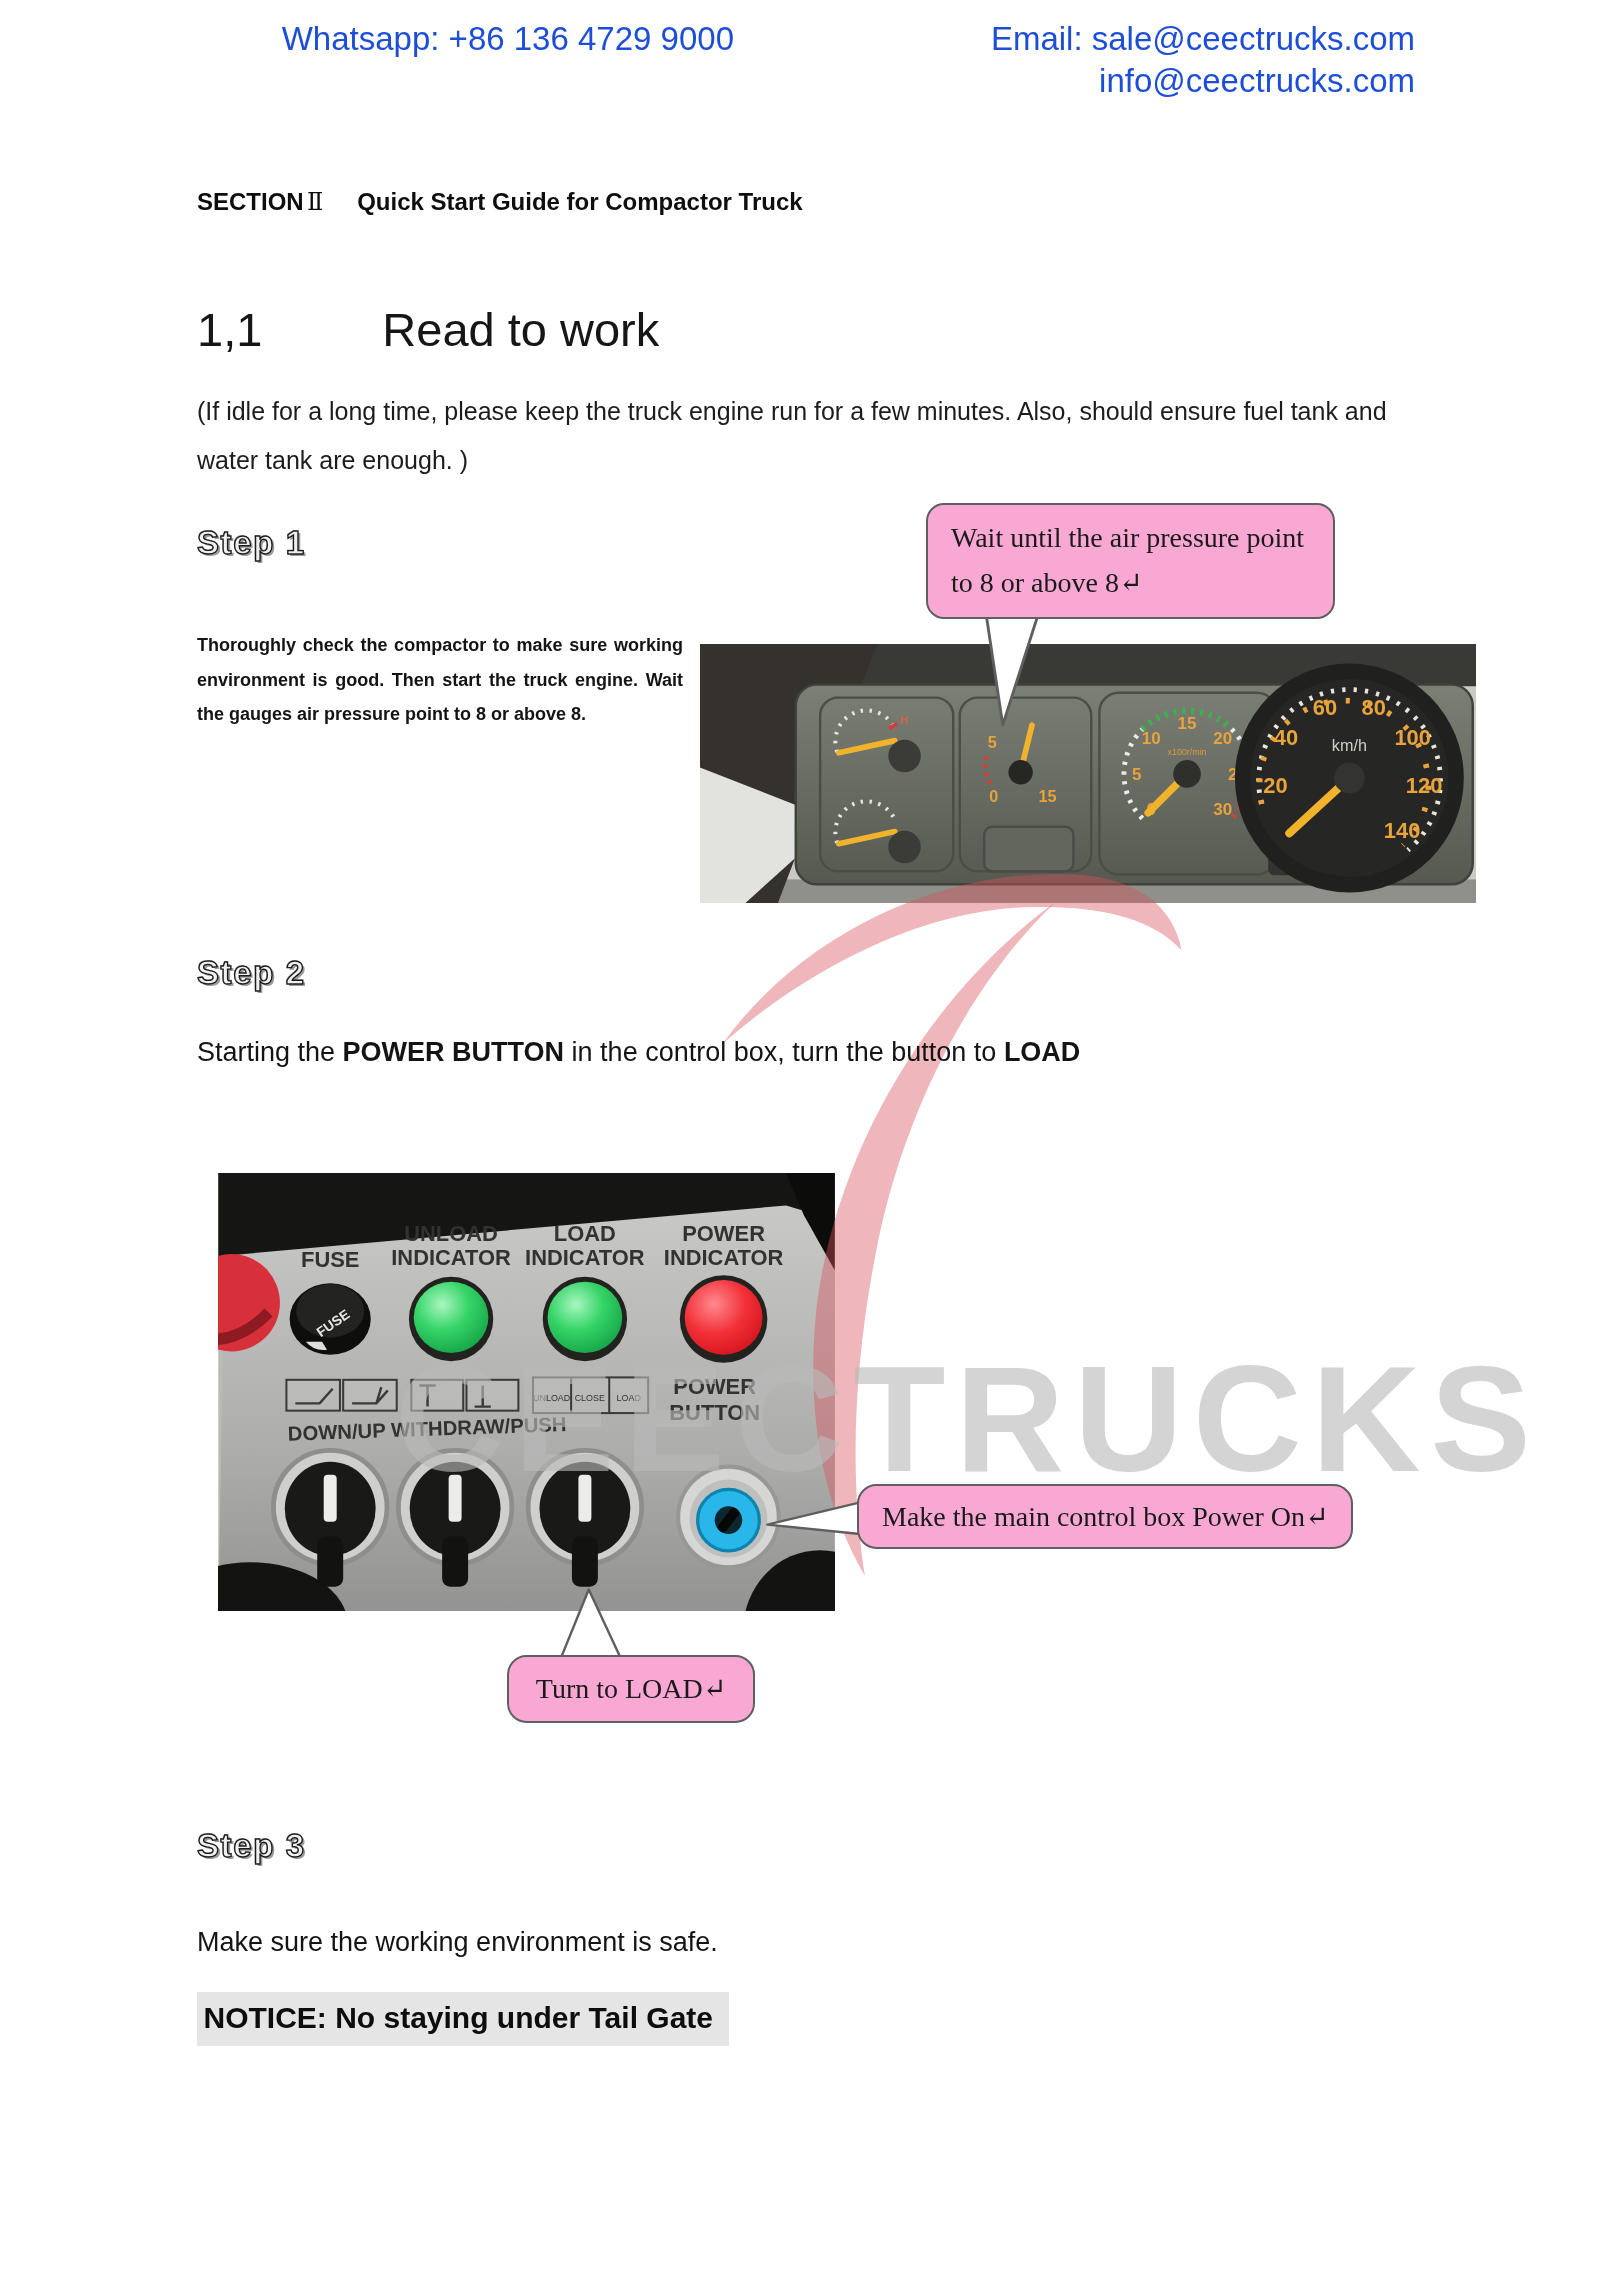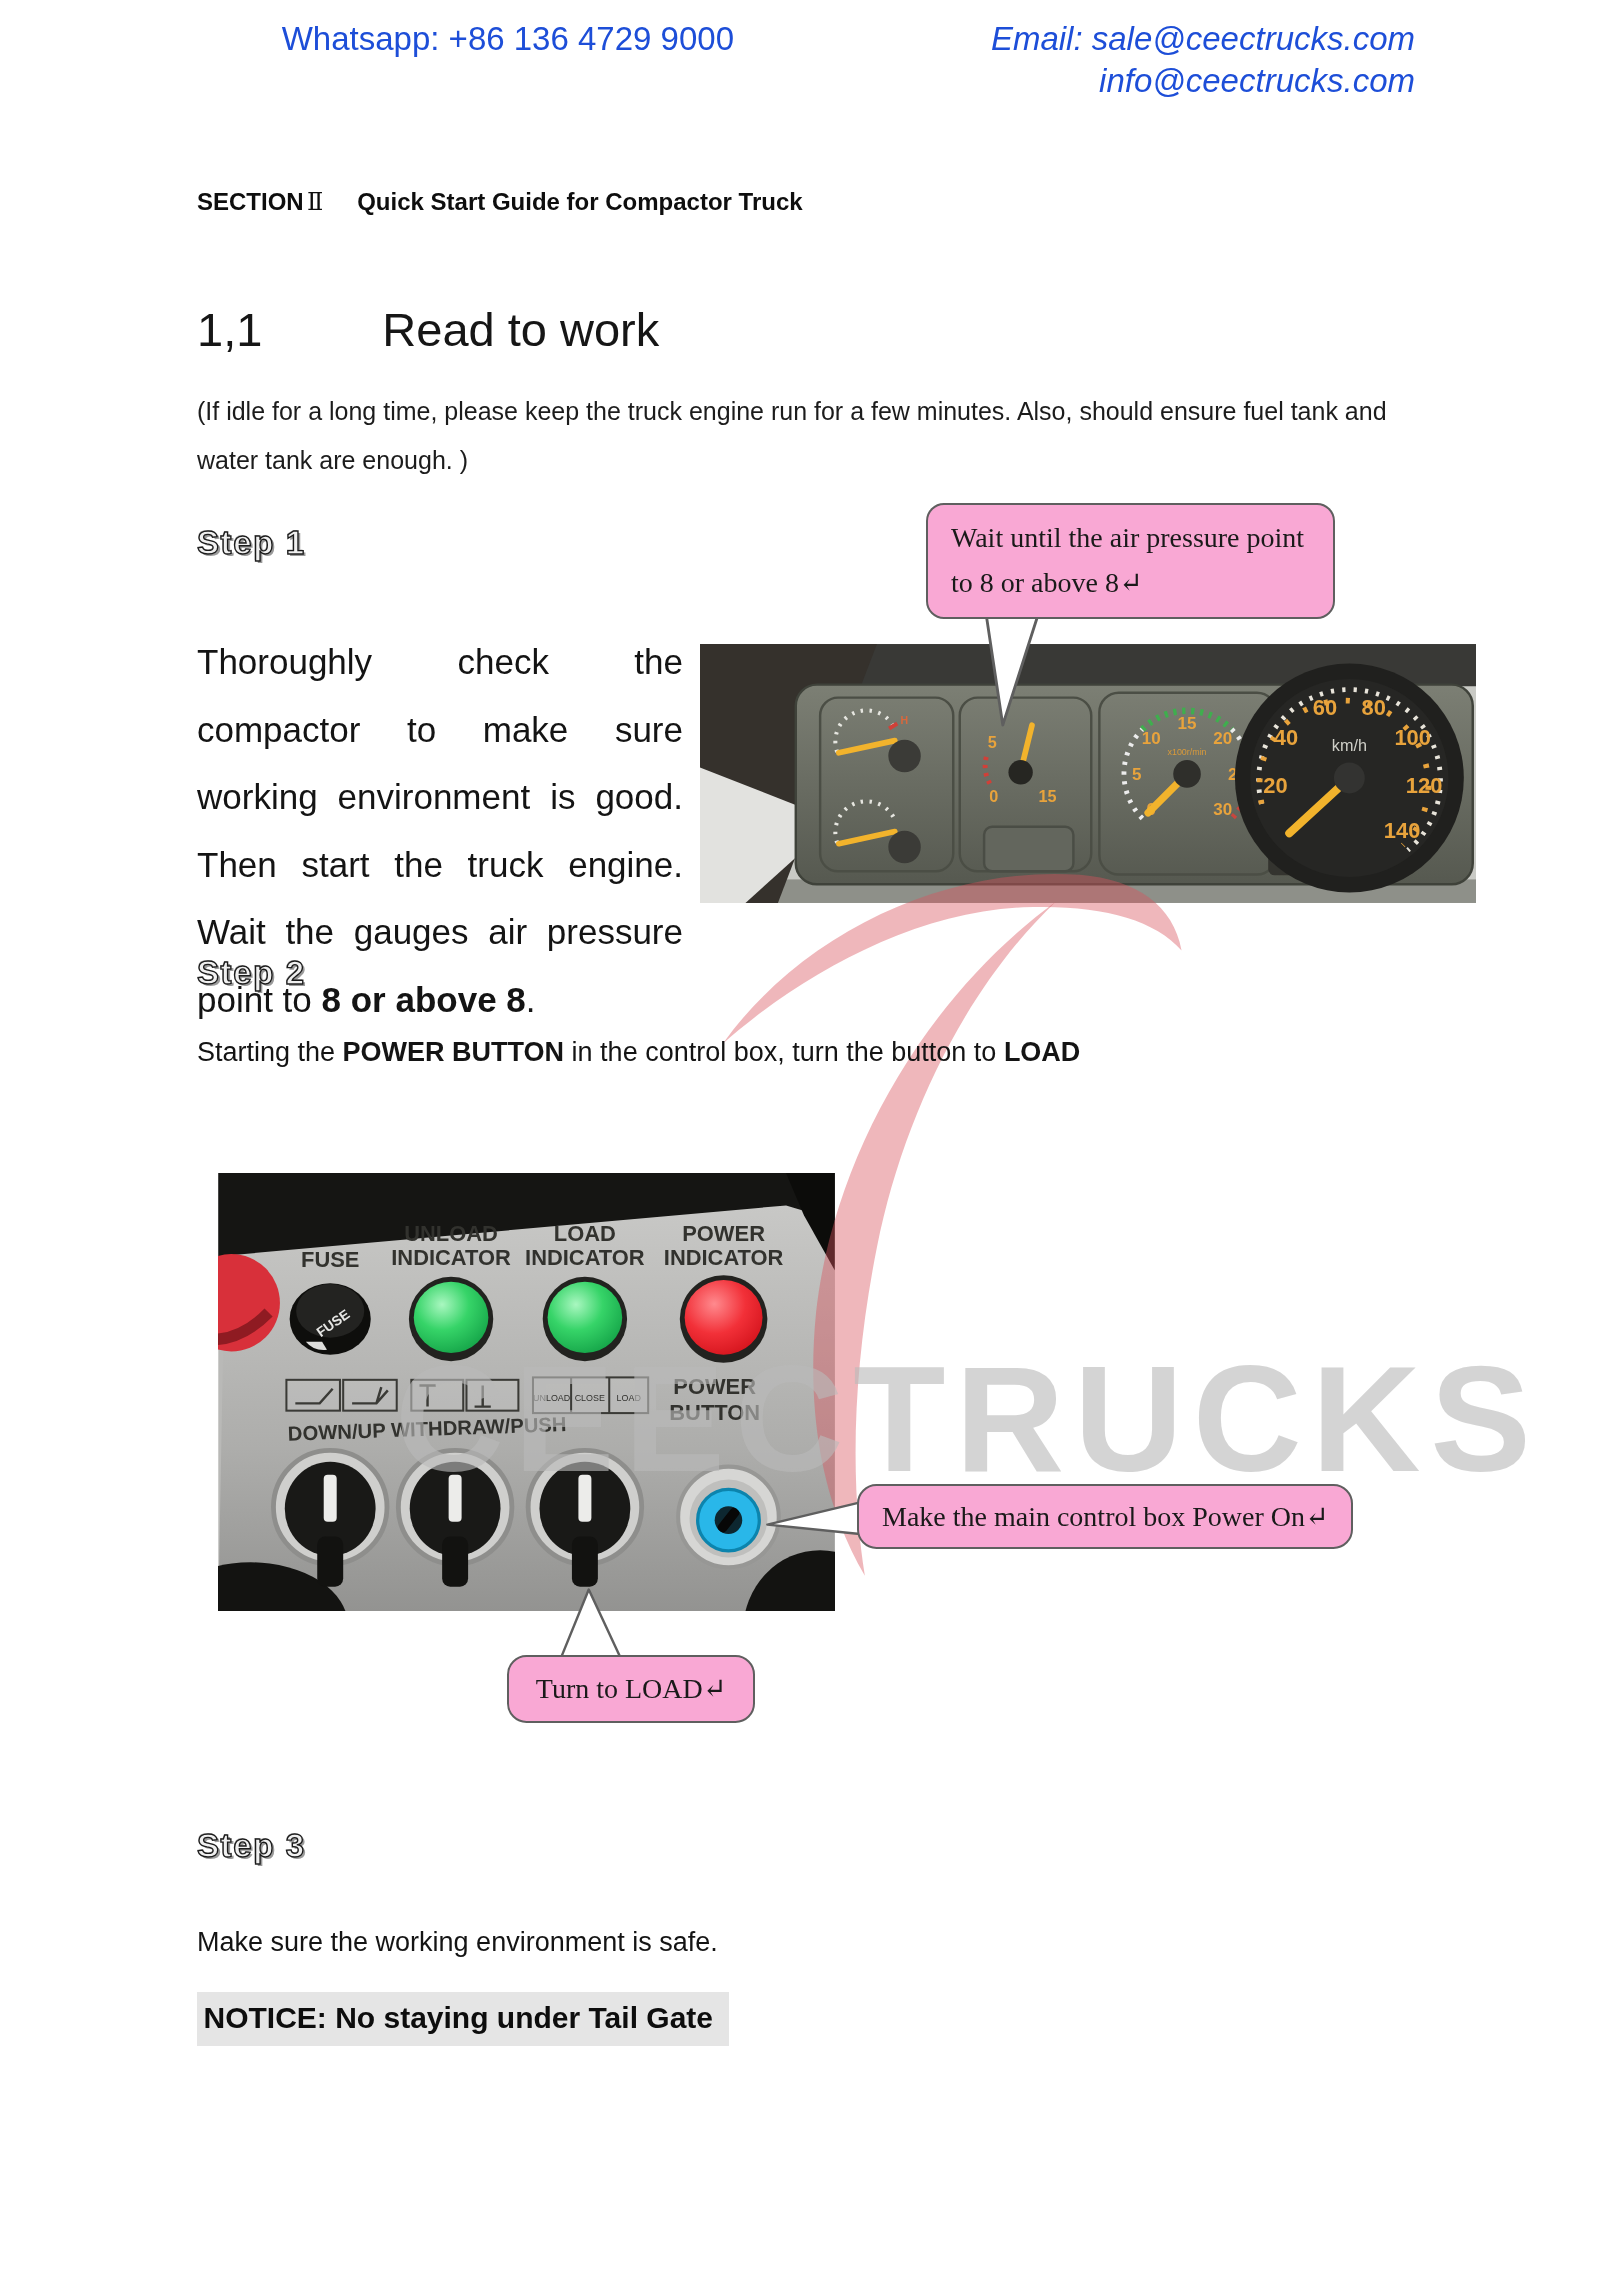--- a/index.html
+++ b/index.html
@@ -4,39 +4,39 @@
 <style>
   html,body{margin:0;padding:0;}
   body{
     width:1624px;height:2295px;position:relative;background:#ffffff;
     font-family:"Liberation Sans","DejaVu Sans",sans-serif;color:#141414;overflow:hidden;
   }
   .abs{position:absolute;}
   
   .hdr{color:#1d4ed8;font-size:33px;line-height:1.27;text-align:right;z-index:3;}
   #hdr-whatsapp{left:166px;top:18px;width:568px;}
-  #hdr-email{left:889px;top:18px;width:526px;font-style:italic;}
+  #hdr-email{left:889px;top:18px;width:526px;}
   
   #section-title{left:197px;top:188px;font-size:24px;font-weight:bold;color:#0e0e0e;z-index:3;white-space:nowrap;}
   #section-title .num{font-family:"Liberation Serif","DejaVu Serif",serif;font-weight:normal;margin-left:3.2px;}
   #section-title .rest{margin-left:34px;}
   #subsection-title{left:197px;top:302px;font-size:47px;color:#161616;z-index:3;white-space:nowrap;}
   #subsection-title .sub-text{margin-left:120px;}
   #subsection-note{left:197px;top:387px;width:1246px;font-size:25px;line-height:1.95;color:#1c1c1c;z-index:3;}
   
   .step-label{
     font-size:33px;font-weight:bold;letter-spacing:1.6px;color:#f0f0f0;z-index:3;
     -webkit-text-stroke:1.4px #1b1b1b;
     text-shadow:2.4px 1.6px 0 #9a9a9a,-0.8px -0.8px 0 #b5b5b5;
   }
   #step1-label{left:197px;top:524px;}
   #step2-label{left:197px;top:954px;}
   #step3-label{left:197px;top:1827px;}
   
-  #step1-body{left:197px;top:628px;width:486px;font-size:35px;line-height:1.93;text-align:justify;z-index:3;}
+  #step1-body{left:197px;top:628px;width:486px;font-size:18px;line-height:1.93;text-align:justify;z-index:3;font-weight:bold;}
   #step2-body{left:197px;top:1037px;font-size:27px;z-index:3;white-space:nowrap;}
   #step3-body{left:197px;top:1927px;font-size:27px;z-index:3;}
   #notice{left:197px;top:1992px;background:#e5e5e5;font-size:30px;font-weight:bold;color:#0d0d0d;
     padding:9px 16px 10.6px 6.5px;z-index:3;white-space:nowrap;}
   
   .photo{z-index:1;}
   #dash-photo{left:700px;top:644px;width:776px;height:259px;}
   #cbox-photo{left:218px;top:1173px;width:617px;height:438px;}
   .photo svg{display:block;width:100%;height:100%;}
   

